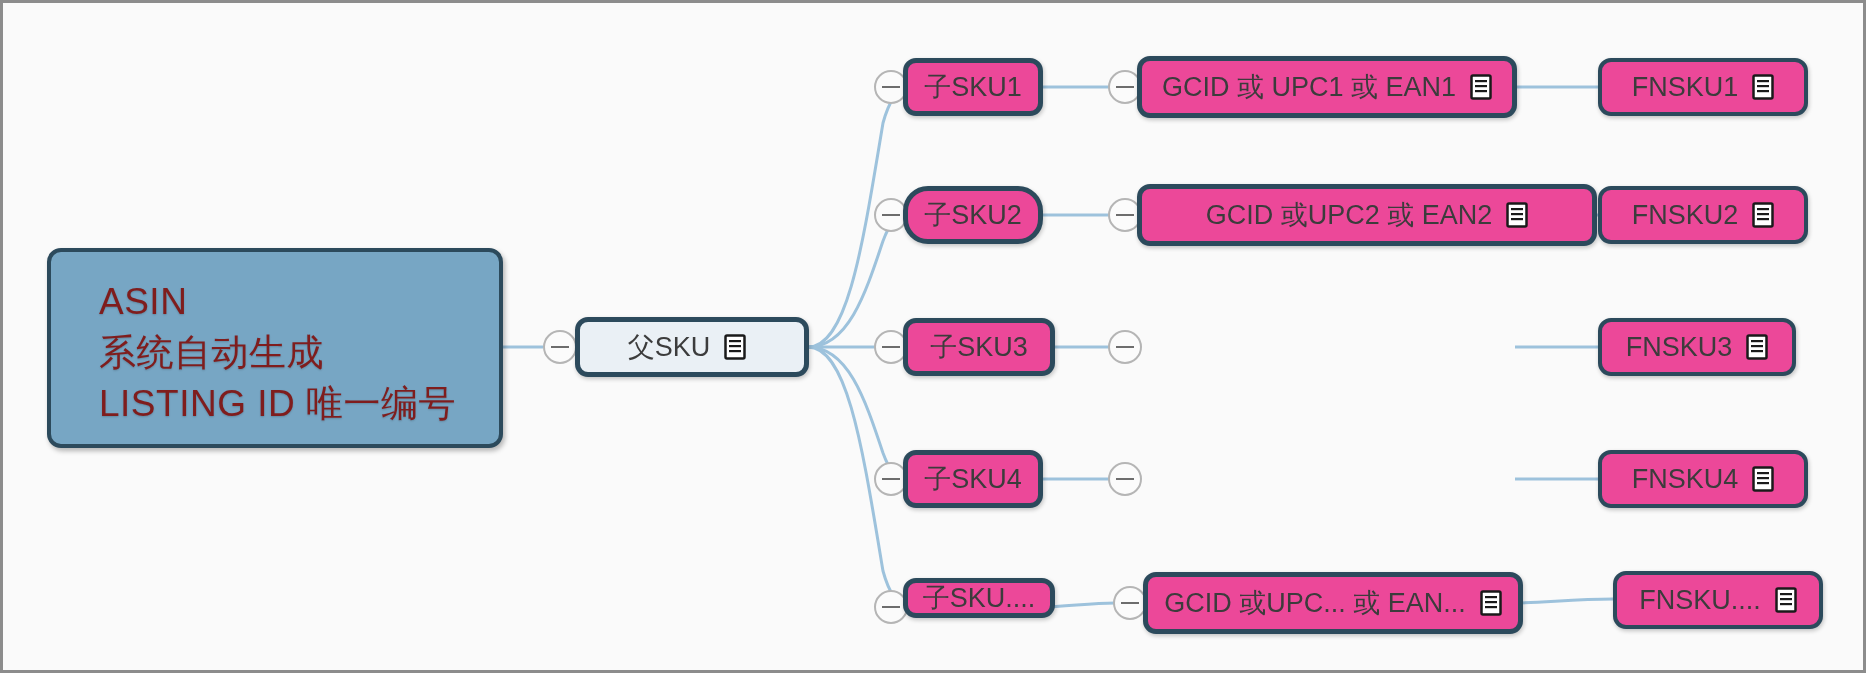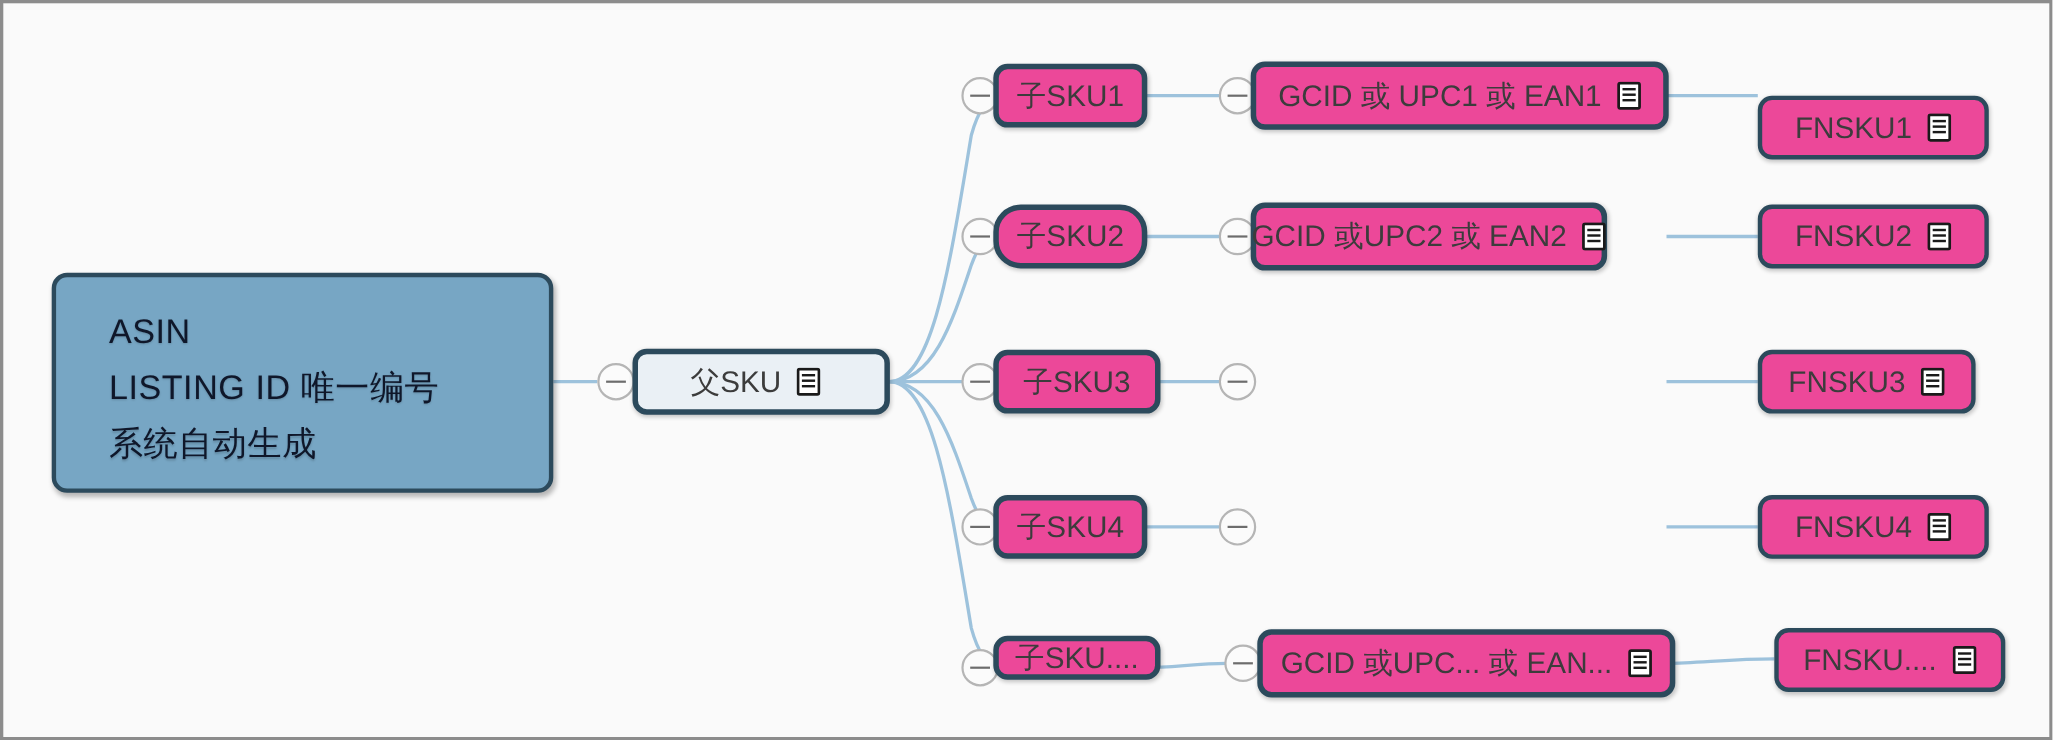--- a/index.html
+++ b/index.html
@@ -44,22 +44,22 @@
     width: 456px;
     height: 200px;
     border: 4px solid #2c4a5c;
     border-radius: 14px;
     background: #77a6c4;
     box-shadow: 2px 3px 5px rgba(0,0,0,0.28);
     display: block;
     padding: 24px 0 0 48px;
   }
   .root-line {
-    color: #0f172a;
-    font-size: 31px;
+    color: #7f1d1d;
+    font-size: 37px;
     line-height: 51px;
     letter-spacing: 0.5px;
     text-shadow: 0 1px 2px rgba(0,0,0,0.18);
   }
 
   
   .pill {
     border-radius: 13px;
     background: #ec4899;
     box-shadow: 1px 2px 4px rgba(0,0,0,0.22);
@@ -136,22 +136,22 @@
       <path d="M1512,84 L1595,84"></path>
       <path d="M1512,212 L1595,212"></path>
       <path d="M1512,344 L1595,344"></path>
       <path d="M1512,476 L1595,476"></path>
       <path d="M1512,600 C 1540,600 1570,596 1610,596"></path>
     </g>
   </svg>
 
   <div class="node root-node">
     <div class="root-line">ASIN</div>
+    <div class="root-line">系统自动生成</div>
     <div class="root-line">LISTING ID 唯一编号</div>
-    <div class="root-line">系统自动生成</div>
   </div>
 
   <div class="collapse" style="left:540px; top:327px;"></div>
 
   <div class="node pill thick parent-node" style="left:572px; top:314px; width:234px; height:60px;padding-left:12px;">
     <span class="node-label">父SKU</span>
     <span class="note-icon">
       <svg viewBox="0 0 22 26" width="22" height="26" xmlns="http://www.w3.org/2000/svg">
         <rect x="1.5" y="1.5" width="19" height="23" rx="1.5" fill="#ffffff" stroke="#1a1a1a" stroke-width="2.5"></rect>
         <rect x="5" y="6" width="12" height="2.2" fill="#1a1a1a"></rect>
@@ -172,39 +172,39 @@
     <span class="note-icon">
       <svg viewBox="0 0 22 26" width="22" height="26" xmlns="http://www.w3.org/2000/svg">
         <rect x="1.5" y="1.5" width="19" height="23" rx="1.5" fill="#ffffff" stroke="#1a1a1a" stroke-width="2.5"></rect>
         <rect x="5" y="6" width="12" height="2.2" fill="#1a1a1a"></rect>
         <rect x="5" y="11" width="12" height="2.2" fill="#1a1a1a"></rect>
         <rect x="5" y="16" width="12" height="2.2" fill="#1a1a1a"></rect>
       </svg>
     </span>
   </div>
 
-  <div class="node pill thin" style="left:1595px; top:55px; width:210px; height:58px;margin-top:29px;">
+  <div class="node pill thin" style="left:1595px; top:55px; width:210px; height:58px;">
     <span class="node-label">FNSKU1</span>
     <span class="note-icon">
       <svg viewBox="0 0 22 26" width="22" height="26" xmlns="http://www.w3.org/2000/svg">
         <rect x="1.5" y="1.5" width="19" height="23" rx="1.5" fill="#ffffff" stroke="#1a1a1a" stroke-width="2.5"></rect>
         <rect x="5" y="6" width="12" height="2.2" fill="#1a1a1a"></rect>
         <rect x="5" y="11" width="12" height="2.2" fill="#1a1a1a"></rect>
         <rect x="5" y="16" width="12" height="2.2" fill="#1a1a1a"></rect>
       </svg>
     </span>
   </div>
 
   <div class="collapse" style="left:871px; top:195px;"></div>
   <div class="node pill thick" style="left:900px; top:183px; width:140px; height:58px;border-radius:25px;">
     <span class="node-label">子SKU2</span>
   </div>
 
   <div class="collapse" style="left:1105px; top:195px;"></div>
-  <div class="node pill thick" style="left:1134px; top:181px; width:324px; height:62px;text-align:center;">
+  <div class="node pill thick" style="left:1134px; top:181px; width:460px; height:62px;text-align:center;">
     <span class="node-label">GCID 或UPC2 或 EAN2</span>
     <span class="note-icon">
       <svg viewBox="0 0 22 26" width="22" height="26" xmlns="http://www.w3.org/2000/svg">
         <rect x="1.5" y="1.5" width="19" height="23" rx="1.5" fill="#ffffff" stroke="#1a1a1a" stroke-width="2.5"></rect>
         <rect x="5" y="6" width="12" height="2.2" fill="#1a1a1a"></rect>
         <rect x="5" y="11" width="12" height="2.2" fill="#1a1a1a"></rect>
         <rect x="5" y="16" width="12" height="2.2" fill="#1a1a1a"></rect>
       </svg>
     </span>
   </div>

